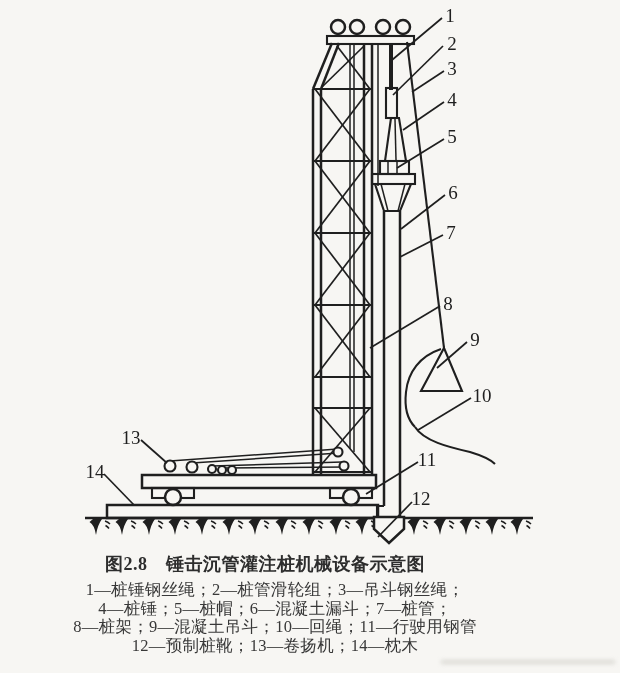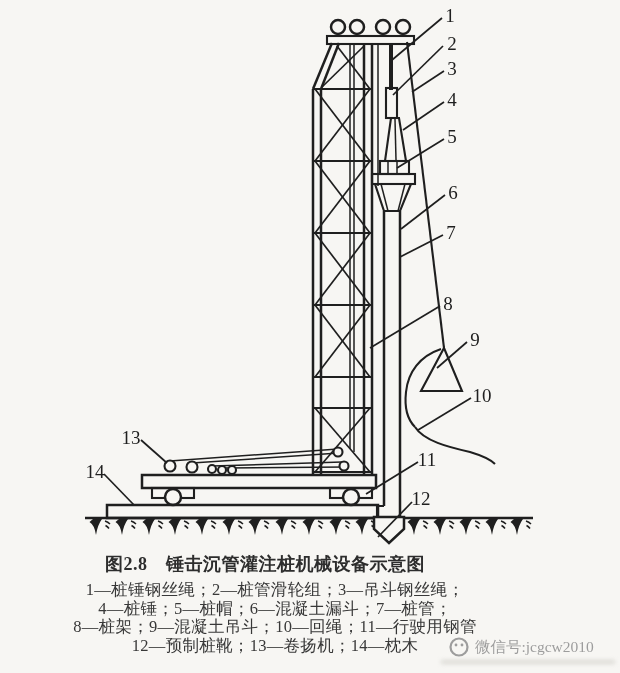--- a/index.html
+++ b/index.html
@@ -224,22 +224,14 @@
 
   <div class="caption">
     <div class="cap-title">图2.8　锤击沉管灌注桩机械设备示意图</div>
     <div class="cap-line">1—桩锤钢丝绳；2—桩管滑轮组；3—吊斗钢丝绳；</div>
     <div class="cap-line">4—桩锤；5—桩帽；6—混凝土漏斗；7—桩管；</div>
     <div class="cap-line">8—桩架；9—混凝土吊斗；10—回绳；11—行驶用钢管</div>
     <div class="cap-line">12—预制桩靴；13—卷扬机；14—枕木</div>
   </div>
 
   <div class="wm-streak"></div>
-  <div class="watermark">
-    <svg class="wm-icon" width="22" height="22" viewBox="0 0 22 22">
-      <circle cx="11" cy="11" r="8.5" fill="none" stroke="currentColor" stroke-width="2.2"></circle>
-      <circle cx="8" cy="9" r="1.4" fill="currentColor"></circle>
-      <circle cx="14" cy="9" r="1.4" fill="currentColor"></circle>
-    </svg>
-    <span>微信号:jcgcw2010</span>
-  </div>
 
 </div>
 
 </body></html>

